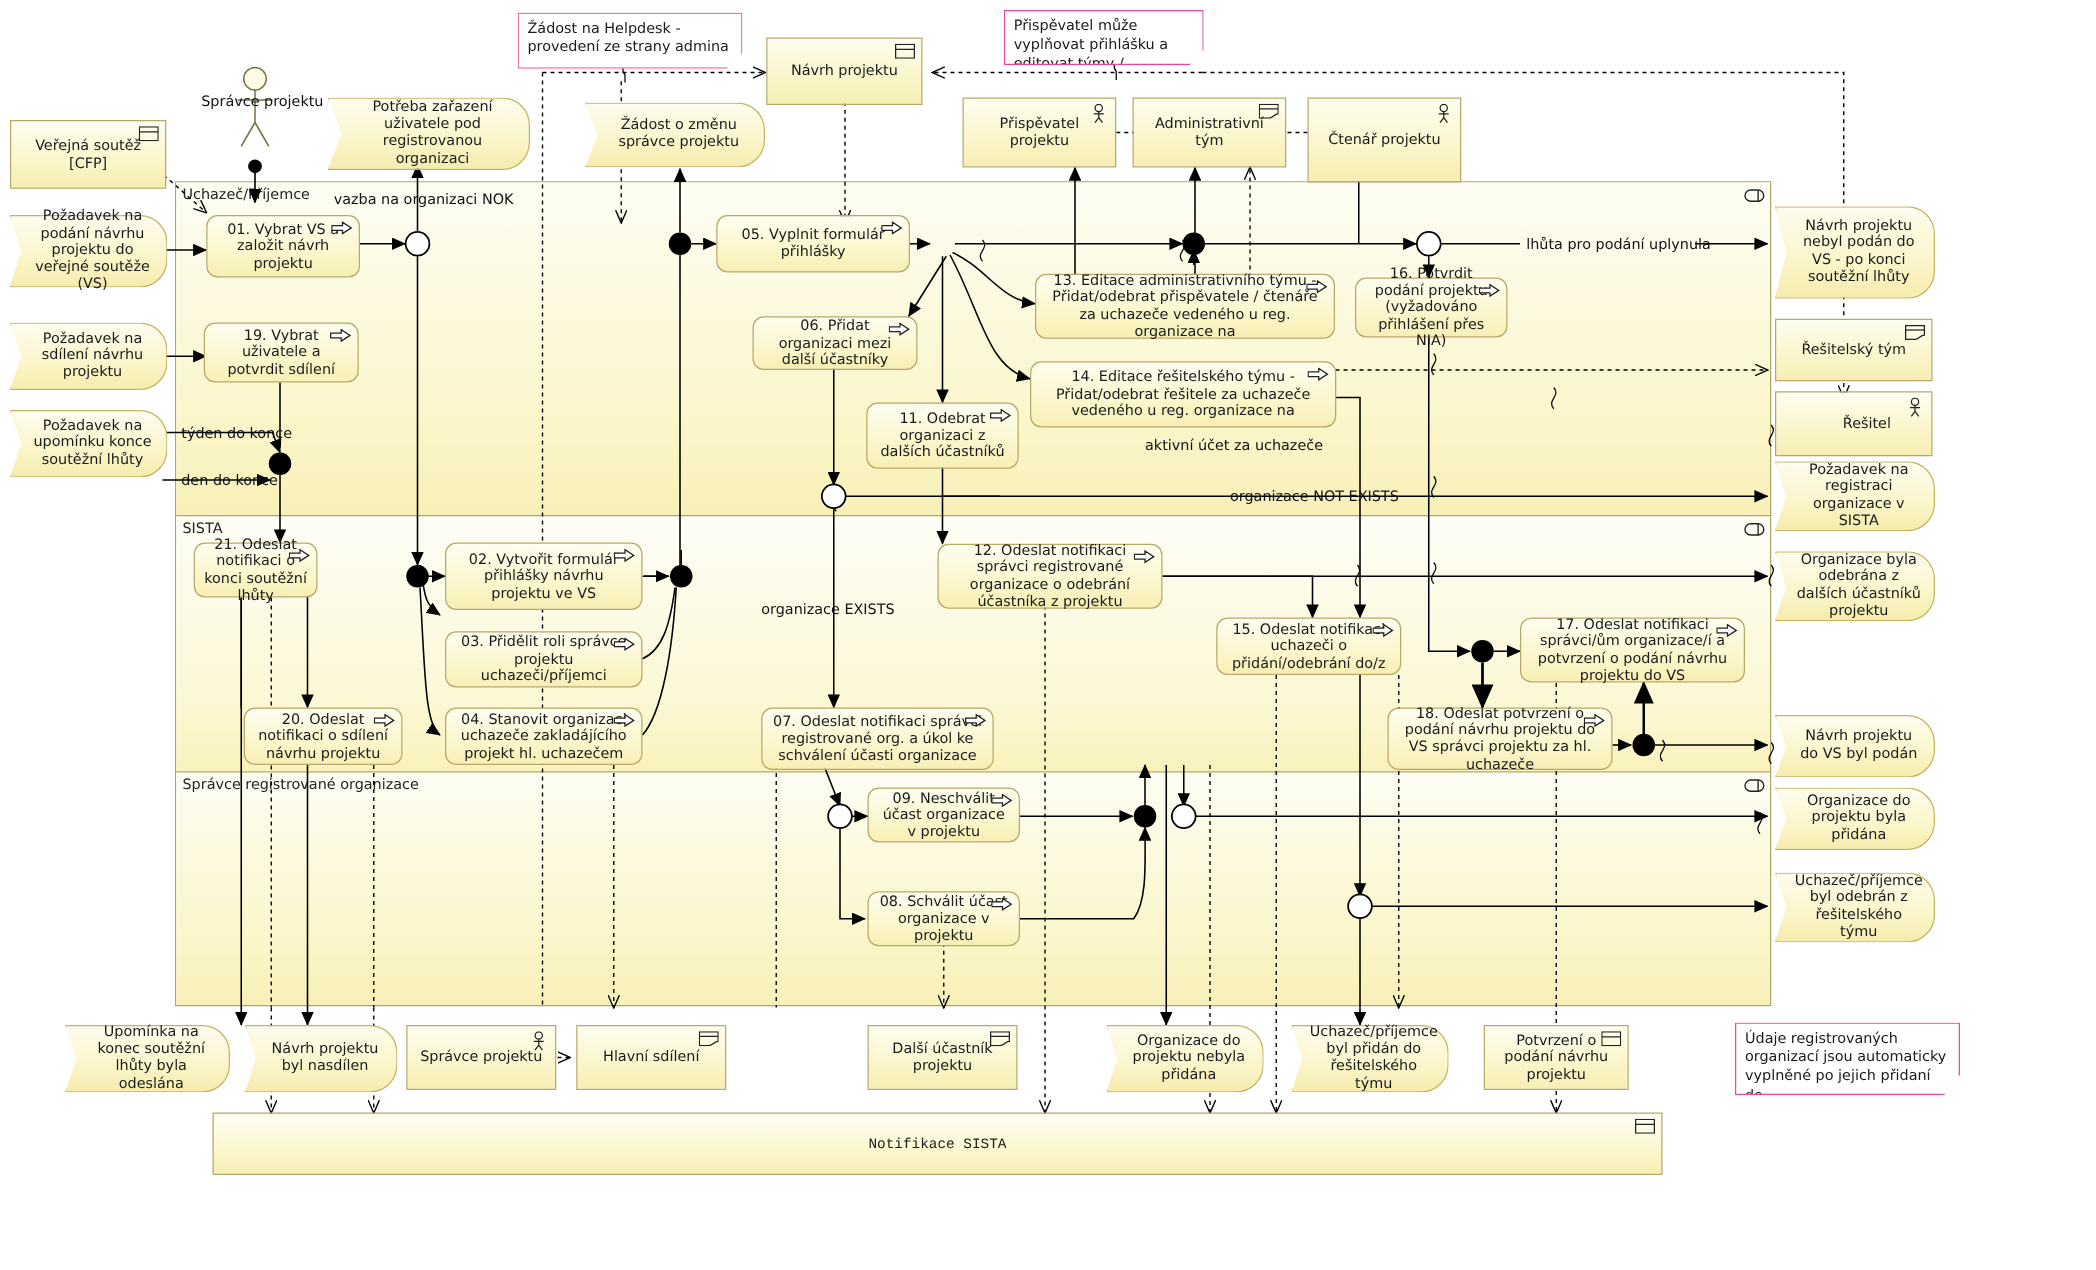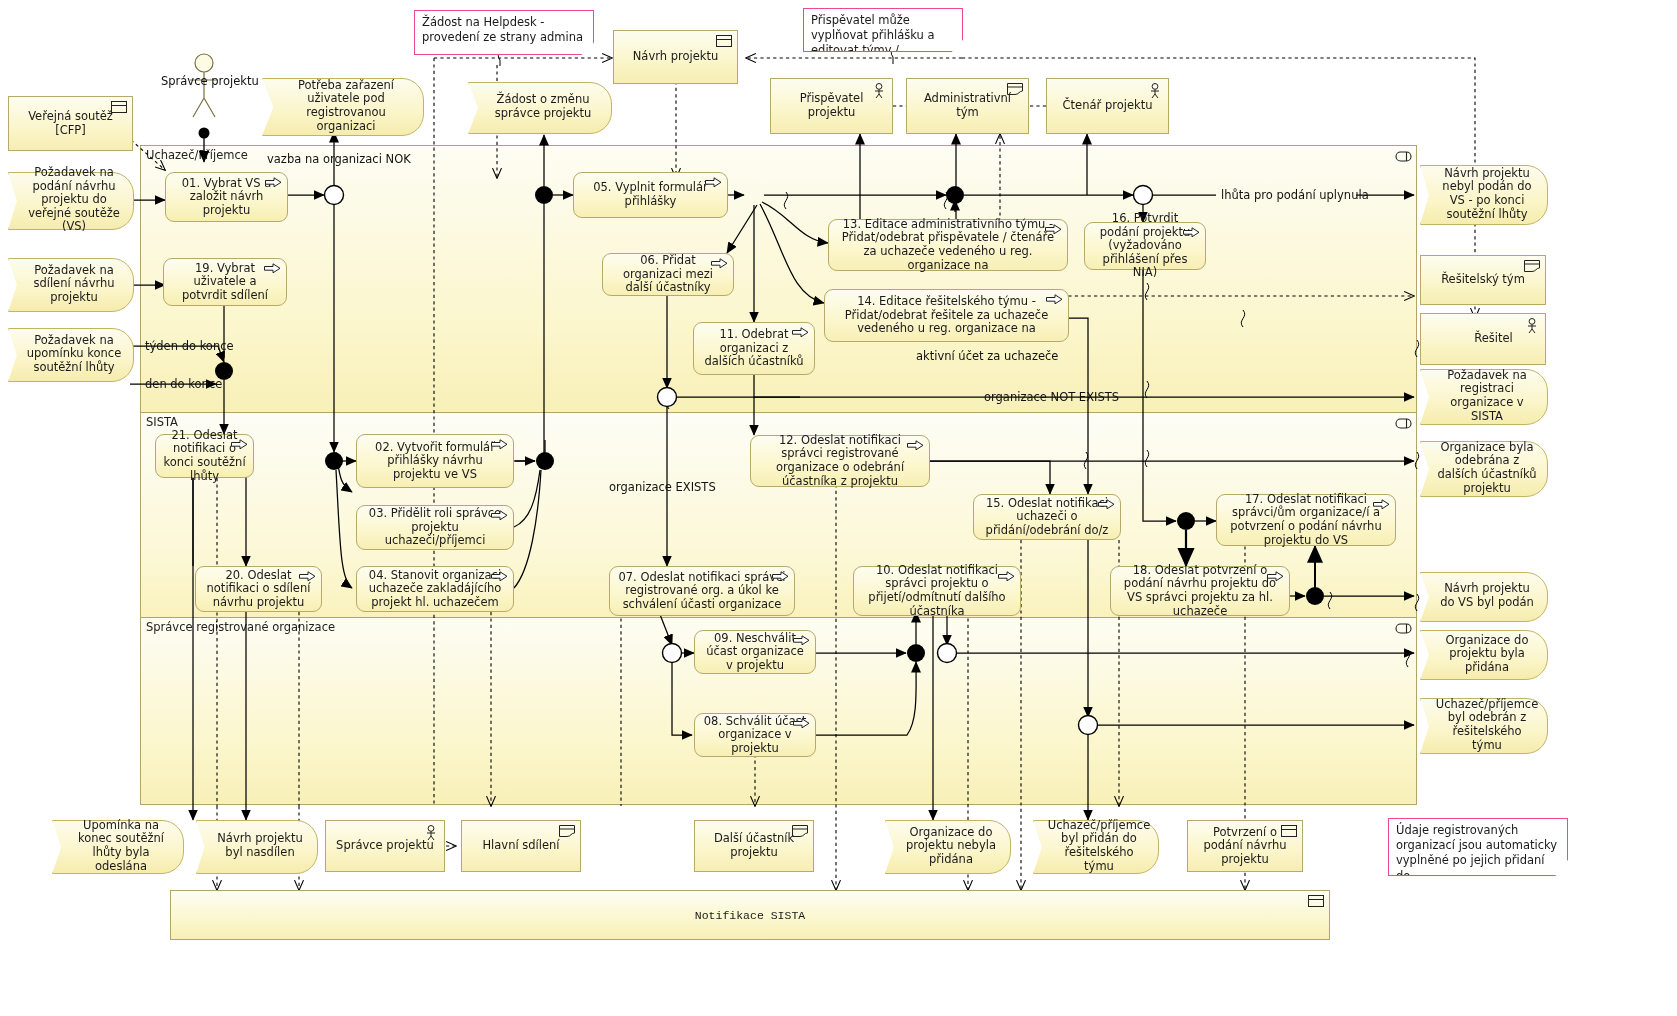--- a/index.html
+++ b/index.html
@@ -335,21 +335,21 @@
   </div>
 
   <div class="node obj" style="left:906px;top:78px;width:123px;height:56px;">
     <span>Administrativní tým</span>
     <svg class="cornericon" width="16" height="12">
       <path d="M0.5,0.5 L15.5,0.5 L15.5,8 C12,8 12,11.5 8,11.5 L0.5,11.5 Z" fill="none" stroke="#222"></path>
       <line x1="0.5" y1="4" x2="15.5" y2="4" stroke="#222"></line>
     </svg>
   </div>
 
-  <div class="node obj" style="left:1046px;top:78px;width:123px;height:56px;">
+  <div class="node obj" style="left:1046px;top:78px;width:123px;height:68px;">
     <span>Čtenář projektu</span>
     <svg class="cornericon" width="14" height="16" style="right:6px;">
       <circle cx="7" cy="3.4" r="2.9" fill="none" stroke="#222"></circle>
       <path d="M7,6.4 L7,11 M3,8 L11,8 M7,11 L4,15 M7,11 L10,15" fill="none" stroke="#222"></path>
     </svg>
   </div>
 
   <div class="flagwrap" style="left:262px;top:78px;width:160px;height:56px;">
     <div class="flag"></div>
     <div class="flagtext">Potřeba zařazení uživatele pod registrovanou organizaci</div>
@@ -492,26 +492,20 @@
     </svg>
   </div>
 
   <div class="node action" style="left:609px;top:566px;width:186px;height:50px;">
     <span>07. Odeslat notifikaci správci registrované org. a úkol ke schválení účasti organizace</span>
     <svg class="arrowglyph" width="17" height="11">
       <path d="M0.5,3.5 L9,3.5 L9,0.8 L16,5.3 L9,9.8 L9,7.2 L0.5,7.2 Z" fill="#fff" stroke="#222"></path>
     </svg>
   </div>
 
-  <div class="node action" style="left:853px;top:566px;width:168px;height:50px;">
-    <span>10. Odeslat notifikaci správci projektu o přijetí/odmítnutí dalšího účastníka</span>
-    <svg class="arrowglyph" width="17" height="11">
-      <path d="M0.5,3.5 L9,3.5 L9,0.8 L16,5.3 L9,9.8 L9,7.2 L0.5,7.2 Z" fill="#fff" stroke="#222"></path>
-    </svg>
-  </div>
 
   <div class="node action" style="left:694px;top:630px;width:122px;height:44px;">
     <span>09. Neschválit účast organizace v projektu</span>
     <svg class="arrowglyph" width="17" height="11">
       <path d="M0.5,3.5 L9,3.5 L9,0.8 L16,5.3 L9,9.8 L9,7.2 L0.5,7.2 Z" fill="#fff" stroke="#222"></path>
     </svg>
   </div>
 
   <div class="node action" style="left:694px;top:713px;width:122px;height:44px;">
     <span>08. Schválit účast organizace v projektu</span>
@@ -521,21 +515,21 @@
   </div>
 
   <div class="lbl" style="left:267px;top:152px;">vazba na organizaci NOK</div>
   <div class="lbl" style="left:145px;top:339px;">týden do konce</div>
   <div class="lbl" style="left:145px;top:377px;">den do konce</div>
   <div class="lbl" style="left:1221px;top:188px;">lhůta pro podání uplynula</div>
   <div class="lbl" style="left:916px;top:349px;">aktivní účet za uchazeče</div>
   <div class="lbl" style="left:984px;top:390px;">organizace NOT EXISTS</div>
   <div class="lbl" style="left:609px;top:480px;">organizace EXISTS</div>
 
-  <div class="flagwrap" style="left:1420px;top:165px;width:126px;height:58px;">
+  <div class="flagwrap" style="left:1420px;top:165px;width:126px;height:72px;">
     <div class="flag"></div>
     <div class="flagtext">Návrh projektu nebyl podán do VS - po konci soutěžní lhůty</div>
   </div>
 
   <div class="node obj" style="left:1420px;top:255px;width:126px;height:50px;">
     <span>Řešitelský tým</span>
     <svg class="cornericon" width="16" height="12">
       <path d="M0.5,0.5 L15.5,0.5 L15.5,8 C12,8 12,11.5 8,11.5 L0.5,11.5 Z" fill="none" stroke="#222"></path>
       <line x1="0.5" y1="4" x2="15.5" y2="4" stroke="#222"></line>
     </svg>

